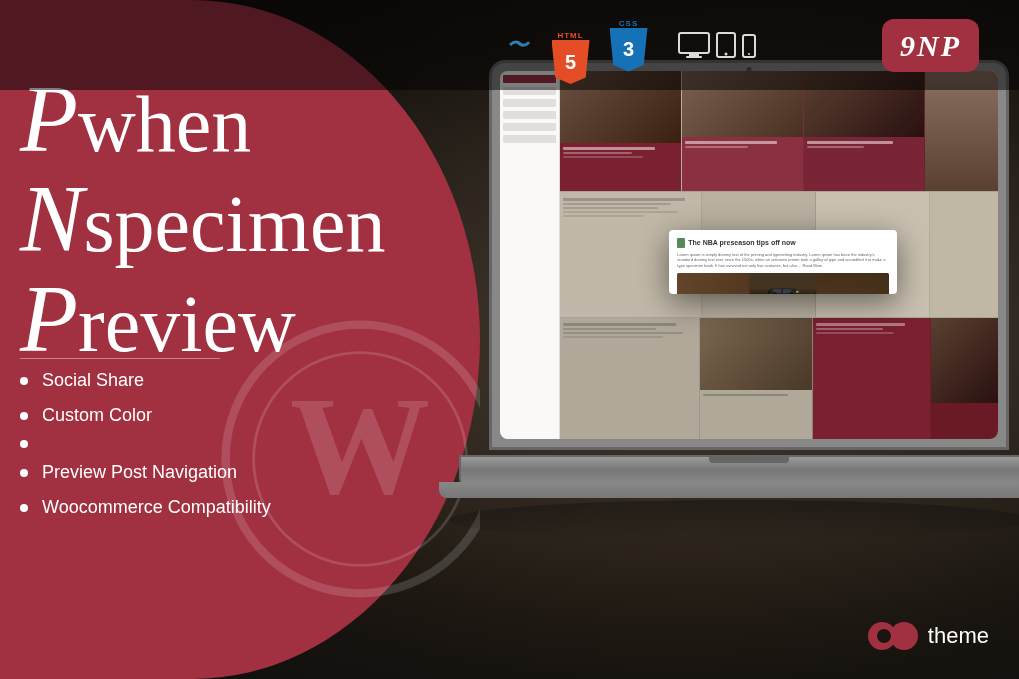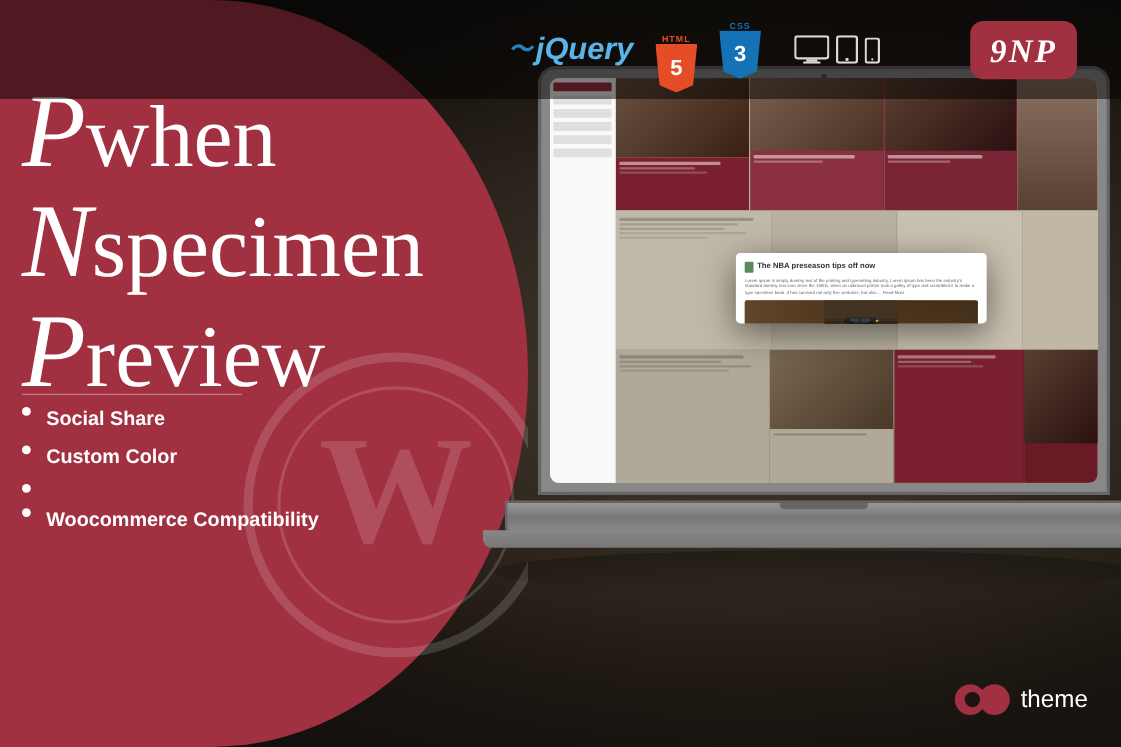--- a/index.html
+++ b/index.html
@@ -97,23 +97,23 @@
       top: 370px;
       z-index: 5;
       list-style: none;
       color: white;
     }
 
     .features-list li {
       font-size: 18px;
       margin-bottom: 14px;
       display: flex;
-      align-items: flex-start;
+      align-items: center;
       font-family: Arial, sans-serif;
-      font-weight: 700;
+      font-weight: 400;
     }
 
     .bullet {
       width: 8px;
       height: 8px;
       background: white;
       border-radius: 50%;
       margin-right: 14px;
       flex-shrink: 0;
     }
@@ -347,21 +347,20 @@
 
 <div class="bg-image"></div>
 <div class="desk-texture"></div>
 
 <div class="top-header">
   <div style="width:160px;"></div>
   <div class="header-logos">
 
     <div class="jquery-logo">
       <span class="jquery-wave">〜</span>
-      <span style="font-style:italic;font-size:28px;color:#5ab4e8;font-family:Arial,sans-serif;font-weight:bold;">jQuery</span>
     </div>
 
     <div style="position:relative;display:flex;flex-direction:column;align-items:center;">
       <span style="font-size:8px;color:#e44d26;font-family:Arial,sans-serif;font-weight:bold;letter-spacing:1px;margin-top:25px;">HTML</span>
       <div style="width:38px;height:44px;background:#e44d26;clip-path:polygon(0 0, 100% 0, 90% 85%, 50% 100%, 10% 85%);display:flex;align-items:center;justify-content:center;color:white;font-weight:bold;font-size:20px;font-family:Arial,sans-serif;">
         <span>5</span>
       </div>
     </div>
 
     <div style="position:relative;display:flex;flex-direction:column;align-items:center;">
@@ -425,20 +424,24 @@
     </li>
     <li>
       <span class="bullet"></span>
       <span>Custom Color</span>
     </li>
     <li>
       <span class="bullet"></span>
     </li>
     <li>
       <span class="bullet"></span>
+      <span>Preview Post Navigation</span>
+    </li>
+    <li>
+      <span class="bullet"></span>
       <span>Woocommerce Compatibility</span>
     </li>
   </ul>
 </div>
 
 <div class="laptop-container">
 
   <div class="laptop-screen-outer">
 
     <div style="position:absolute;top:4px;left:50%;transform:translateX(-50%);width:5px;height:5px;background:#555;border-radius:50%;"></div>

